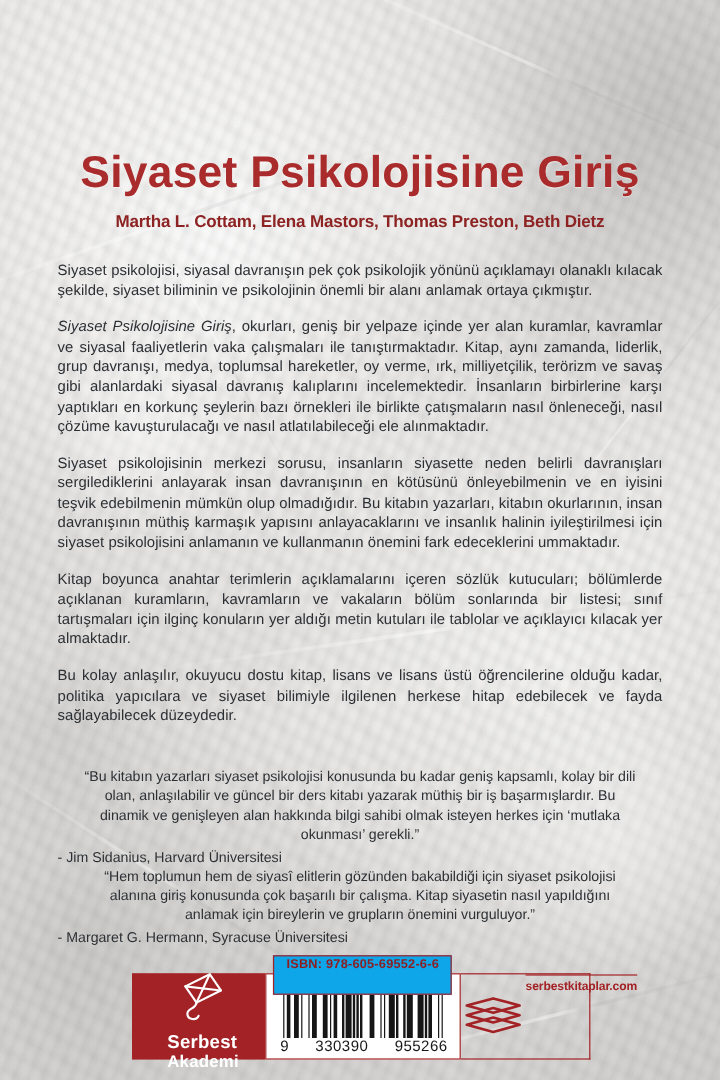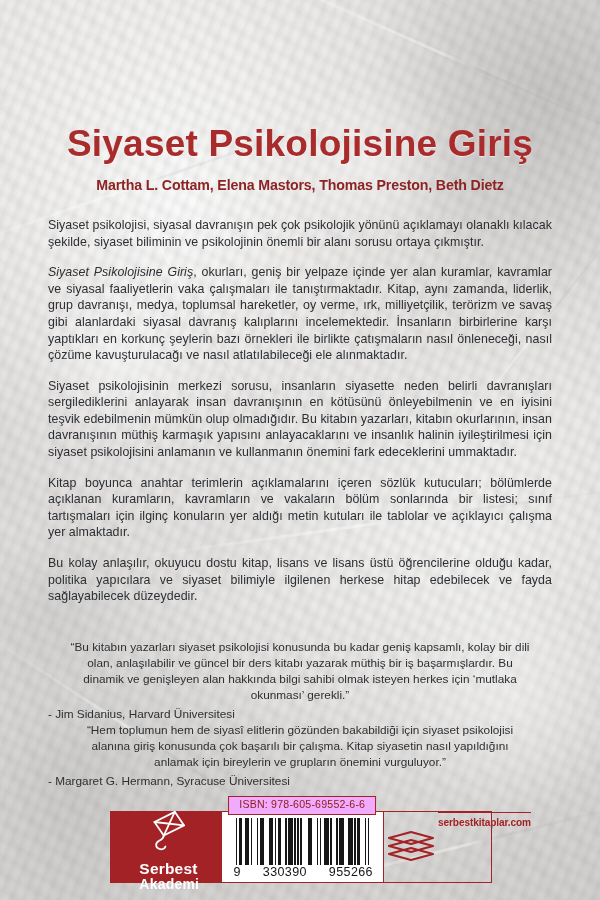--- a/index.html
+++ b/index.html
@@ -153,26 +153,26 @@
     border: 1px solid #a32226;
     position: relative;
     display: flex;
     flex-direction: column;
   }
   .isbn-banner {
     position: absolute;
     top: -16px;
     left: 50%;
     transform: translateX(-50%);
-    background: #f0abfc;
+    background: #0ea5e9;
     border: 1.5px solid #a32226;
     color: #8d1f22;
     font-size: 10.6px;
-    font-weight: normal;
-    padding: 1px 10px 4px;
+    font-weight: bold;
+    padding: 1px 10px 18px;
     white-space: nowrap;
     letter-spacing: .2px;
   }
   .bars {
     flex: 1;
     display: flex;
     align-items: stretch;
     gap: 0;
     padding: 6px 14px 0 14px;
     overflow: hidden;
@@ -225,24 +225,24 @@
   <div class="crease c5"></div>
   <div class="crease c6"></div>
   <div class="crease c7"></div>
 
   <div class="content">
 
     <div class="title">Siyaset Psikolojisine Giriş</div>
     <div class="authors">Martha L. Cottam, Elena Mastors, Thomas Preston, Beth Dietz</div>
 
     <div class="body-block">
-      <p class="para">Siyaset psikolojisi, siyasal davranışın pek çok psikolojik yönünü açıklamayı olanaklı kılacak şekilde, siyaset biliminin ve psikolojinin önemli bir alanı sorusu ortaya çıkmıştır.</p>
+      <p class="para">Siyaset psikolojisi, siyasal davranışın pek çok psikolojik yönünü açıklamayı olanaklı kılacak şekilde, siyaset biliminin ve psikolojinin önemli bir alanı anlamak ortaya çıkmıştır.</p>
       <p class="para"><span class="it">Siyaset Psikolojisine Giriş</span><span>, okurları, geniş bir yelpaze içinde yer alan kuramlar, kavramlar ve siyasal faaliyetlerin vaka çalışmaları ile tanıştırmaktadır. Kitap, aynı zamanda, liderlik, grup davranışı, medya, toplumsal hareketler, oy verme, ırk, milliyetçilik, terörizm ve savaş gibi alanlardaki siyasal davranış kalıplarını incelemektedir. İnsanların birbirlerine karşı yaptıkları en korkunç şeylerin bazı örnekleri ile birlikte çatışmaların nasıl önleneceği, nasıl çözüme kavuşturulacağı ve nasıl atlatılabileceği ele alınmaktadır.</span></p>
       <p class="para">Siyaset psikolojisinin merkezi sorusu, insanların siyasette neden belirli davranışları sergilediklerini anlayarak insan davranışının en kötüsünü önleyebilmenin ve en iyisini teşvik edebilmenin mümkün olup olmadığıdır. Bu kitabın yazarları, kitabın okurlarının, insan davranışının müthiş karmaşık yapısını anlayacaklarını ve insanlık halinin iyileştirilmesi için siyaset psikolojisini anlamanın ve kullanmanın önemini fark edeceklerini ummaktadır.</p>
-      <p class="para">Kitap boyunca anahtar terimlerin açıklamalarını içeren sözlük kutucuları; bölümlerde açıklanan kuramların, kavramların ve vakaların bölüm sonlarında bir listesi; sınıf tartışmaları için ilginç konuların yer aldığı metin kutuları ile tablolar ve açıklayıcı çalışma yer almaktadır.</p>
+      <p class="para">Kitap boyunca anahtar terimlerin açıklamalarını içeren sözlük kutucuları; bölümlerde açıklanan kuramların, kavramların ve vakaların bölüm sonlarında bir listesi; sınıf tartışmaları için ilginç konuların yer aldığı metin kutuları ile tablolar ve açıklayıcı kılacak yer almaktadır.</p>
       <p class="para">Bu kolay anlaşılır, okuyucu dostu kitap, lisans ve lisans üstü öğrencilerine olduğu kadar, politika yapıcılara ve siyaset bilimiyle ilgilenen herkese hitap edebilecek ve fayda sağlayabilecek düzeydedir.</p>
     </div>
 
     <div class="quotes">
       <div class="quote">“Bu kitabın yazarları siyaset psikolojisi konusunda bu kadar geniş kapsamlı, kolay bir dili olan, anlaşılabilir ve güncel bir ders kitabı yazarak müthiş bir iş başarmışlardır. Bu dinamik ve genişleyen alan hakkında bilgi sahibi olmak isteyen herkes için ‘mutlaka okunması’ gerekli.”</div>
       <div class="attrib">- Jim Sidanius, Harvard Üniversitesi</div>
       <div class="quote">“Hem toplumun hem de siyasî elitlerin gözünden bakabildiği için siyaset psikolojisi alanına giriş konusunda çok başarılı bir çalışma. Kitap siyasetin nasıl yapıldığını anlamak için bireylerin ve grupların önemini vurguluyor.”</div>
       <div class="attrib">- Margaret G. Hermann, Syracuse Üniversitesi</div>
     </div>
 

